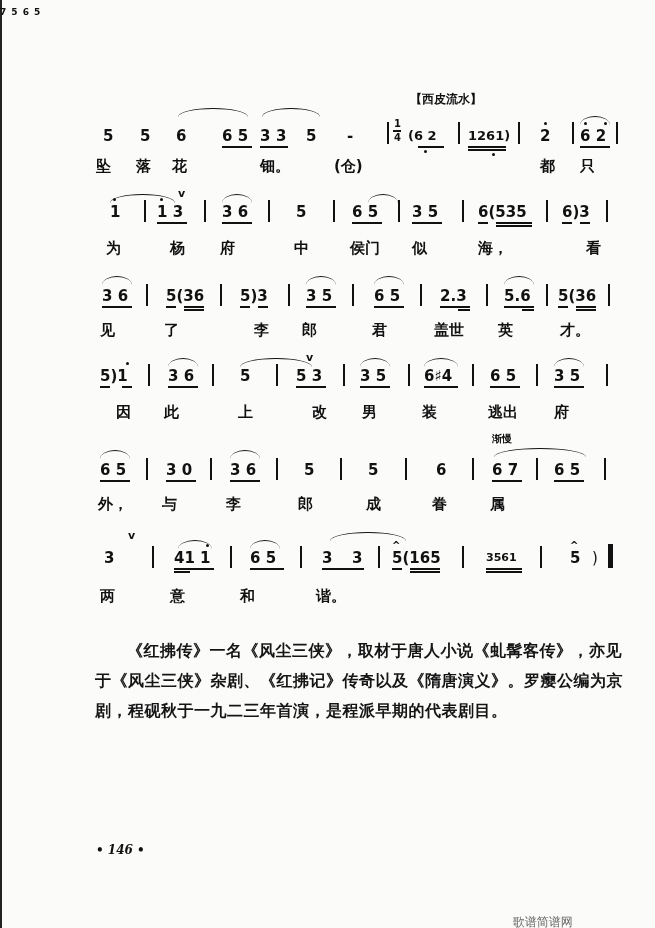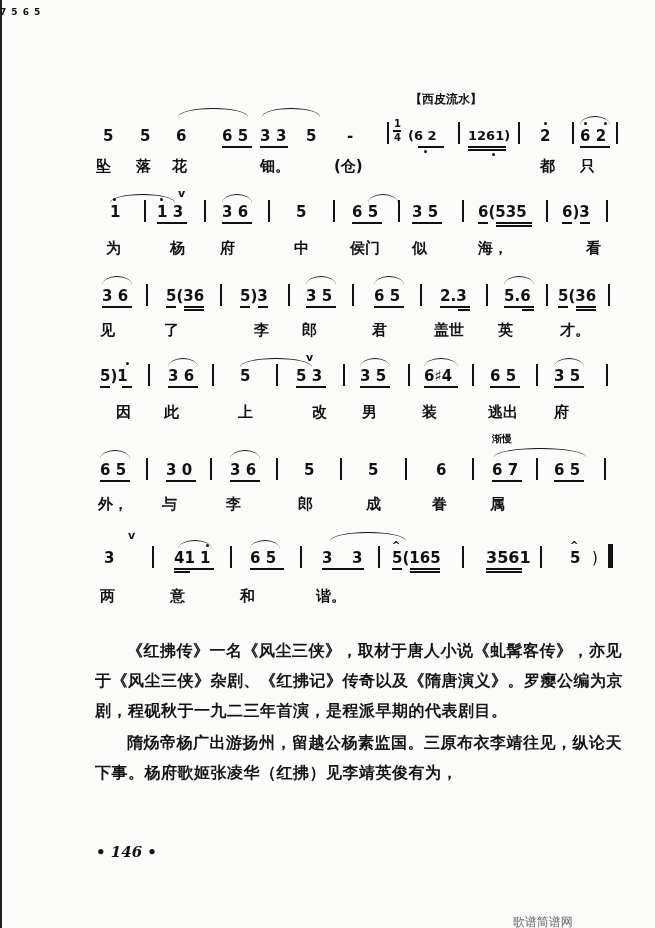--- a/index.html
+++ b/index.html
@@ -53,21 +53,21 @@
     line-height: 30px;
     font-weight: bold;
     letter-spacing: 0.5px;
     color: #151515;
   }
   .text-block p { margin: 0; }
   .indent { text-indent: 2em; }
   .page-num {
     position: absolute; left: 96px; top: 843px;
     font-family: "DejaVu Serif", serif;
-    font-style: italic; font-weight: bold; font-size: 15px;
+    font-style: italic; font-weight: bold; font-size: 12px;
   }
   .watermark {
     position: absolute; left: 505px; top: 900px;
     font-size: 12px; color: #666; white-space: pre;
   }
 </style>
 </head>
 <body>
 
 <div class="left-edge"></div>
@@ -314,38 +314,37 @@
   <span class="grace" style="left:346px;top:537px;">5</span>
   <span class="n" style="left:352px;top:550px;">3</span>
   <div class="ul" style="left:322px;top:568px;width:42px;"></div>
   <div class="bar" style="left:378px;top:546px;"></div>
   <span class="n" style="left:392px;top:538px;font-size:10px;">^</span>
   <span class="n" style="left:392px;top:550px;">5(165</span>
   <div class="ul" style="left:392px;top:568px;width:10px;"></div>
   <div class="ul" style="left:410px;top:568px;width:30px;"></div>
   <div class="ul" style="left:410px;top:571px;width:30px;"></div>
   <div class="bar" style="left:462px;top:546px;"></div>
-  <span class="n" style="left:486px;top:550px;font-size:16px;">3561</span>
+  <span class="n" style="left:486px;top:550px;font-size:11px;">3561</span>
   <div class="ul" style="left:486px;top:568px;width:36px;"></div>
   <div class="ul" style="left:486px;top:571px;width:36px;"></div>
   <div class="bar" style="left:540px;top:546px;"></div>
   <span class="n" style="left:570px;top:538px;font-size:10px;">^</span>
   <span class="n" style="left:570px;top:550px;">5</span>
   <span class="n" style="left:592px;top:550px;font-weight:normal;">)</span>
   <div class="dbar" style="left:608px;top:544px;"></div>
 
   <span class="lyric" style="left:100px;top:588px;">两</span>
   <span class="lyric" style="left:170px;top:588px;">意</span>
   <span class="lyric" style="left:240px;top:588px;">和</span>
   <span class="lyric" style="left:316px;top:588px;">谐。</span>
 </div>
 
 <div class="text-block" style="top:636px;">
   <p class="indent">《红拂传》一名《风尘三侠》，取材于唐人小说《虬髯客传》，亦见于《风尘三侠》杂剧、《红拂记》传奇以及《隋唐演义》。罗瘿公编为京剧，程砚秋于一九二三年首演，是程派早期的代表剧目。</p>
-  <p class="indent" style="margin-top:2px;">隋炀帝杨广出游扬州，留越公杨素监国。三原布衣李靖往见，纵论天下事。杨府歌姬张凌华（红拂）见李靖英俊有为，</p>
 </div>
 
 <div class="page-num">• 146 •</div>
 
 <div class="watermark">
   <span>歌谱简谱网</span>
   
 </div>
 
 </body></html>

